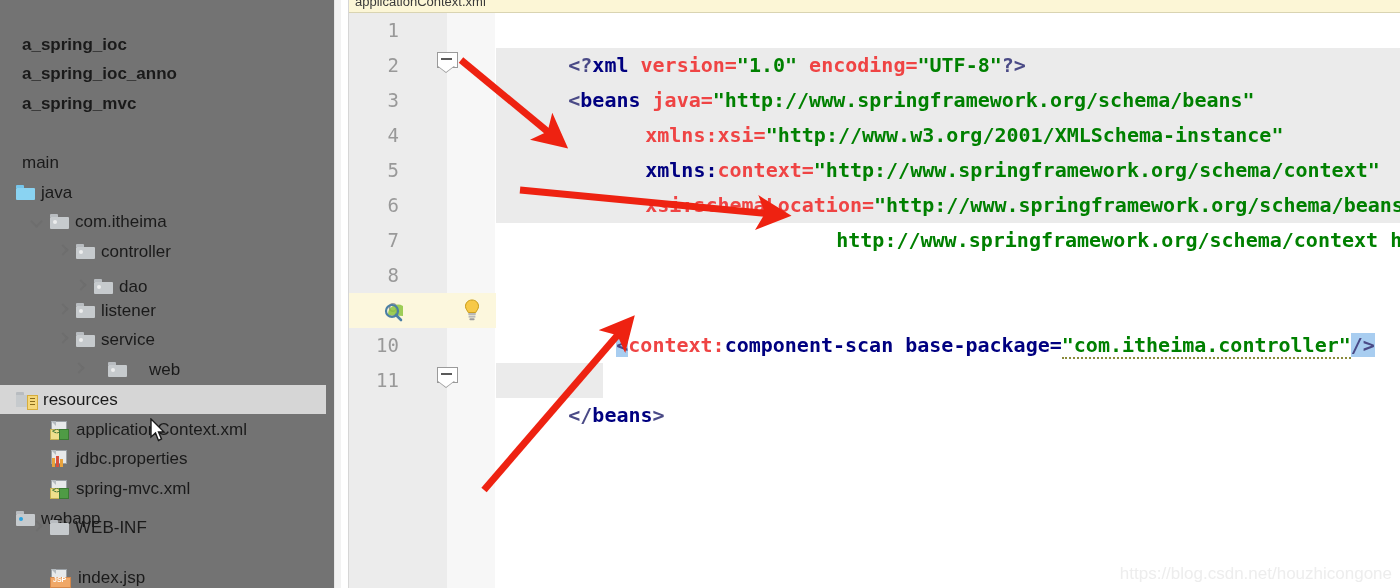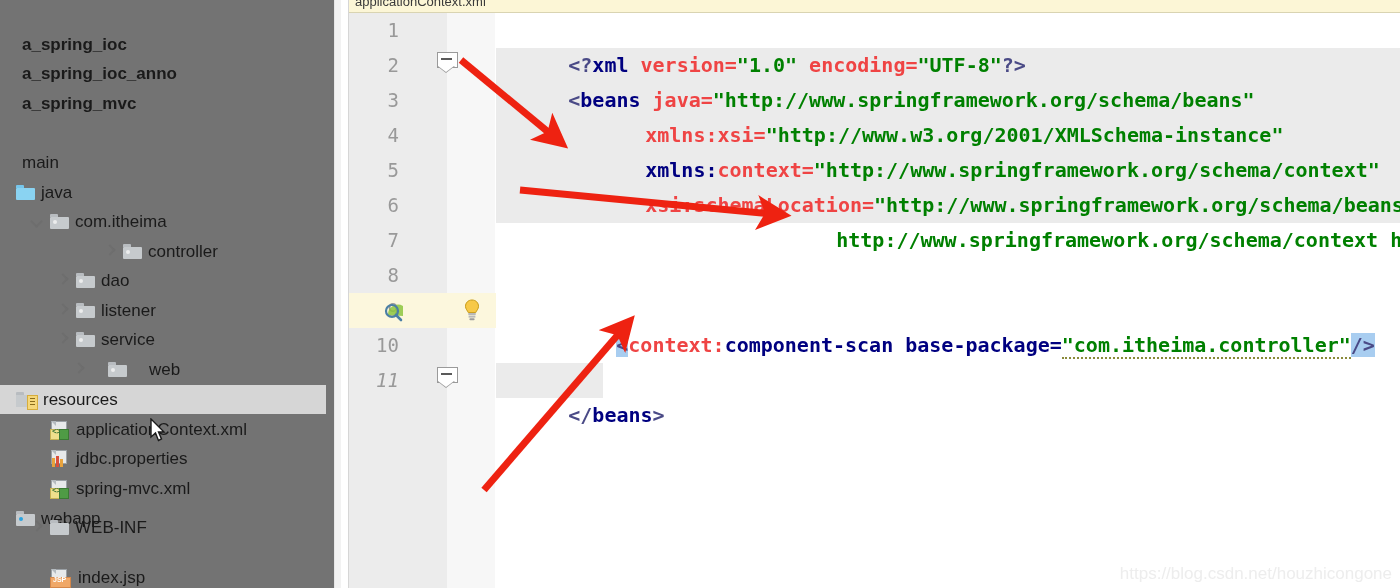--- a/index.html
+++ b/index.html
@@ -213,30 +213,30 @@
       </div>
       <div class="tree-row" style="top: 207px; text-align: right;">
         <span style="display:inline-block;width:30px"></span>
         <span class="twisty down"></span>
         <span class="ficon folder grey">
           <span class="tab"></span>
           <span class="body"></span>
         </span>
         <span>com.itheima</span>
       </div>
-      <div class="tree-row" style="top: 237px; margin-left: 47px;">
+      <div class="tree-row" style="top: 237px;">
         <span style="display:inline-block;width:56px"></span>
         <span class="twisty right"></span>
         <span class="ficon folder grey">
           <span class="tab"></span>
           <span class="body"></span>
         </span>
         <span>controller</span>
       </div>
-      <div class="tree-row" style="top: 266px;">
+      <div class="tree-row" style="top: 272px; margin-left: 18px;">
         <span style="display:inline-block;width:56px"></span>
         <span class="twisty right"></span>
         <span class="ficon folder grey">
           <span class="tab"></span>
           <span class="body"></span>
         </span>
         <span>dao</span>
       </div>
       <div class="tree-row" style="top: 296px;">
         <span style="display:inline-block;width:56px"></span>
@@ -368,21 +368,21 @@
       <div class="lnum" style="top: 13px;">1</div>
       <div class="lnum" style="top: 48px;">2</div>
       <div class="lnum" style="top: 83px;">3</div>
       <div class="lnum" style="top: 118px;">4</div>
       <div class="lnum" style="top: 153px;">5</div>
       <div class="lnum" style="top: 188px;">6</div>
       <div class="lnum" style="top: 223px;">7</div>
       <div class="lnum" style="top: 258px;">8</div>
       <div class="lnum" style="top: 293px;">9</div>
       <div class="lnum" style="top: 328px;">10</div>
-      <div class="lnum" style="top: 363px; font-style: italic;">11</div>
+      <div class="lnum" style="top: 363px;">11</div>
     </div>
 
   <div class="foldmark" style="left:88px;top:52px;">
     <div class="shield"></div>
       <div class="point"></div>
       <div class="point2"></div>
       <div class="minus"></div>
   </div>
   <div class="foldmark" style="left:88px;top:367px;">
     <div class="shield"></div>

